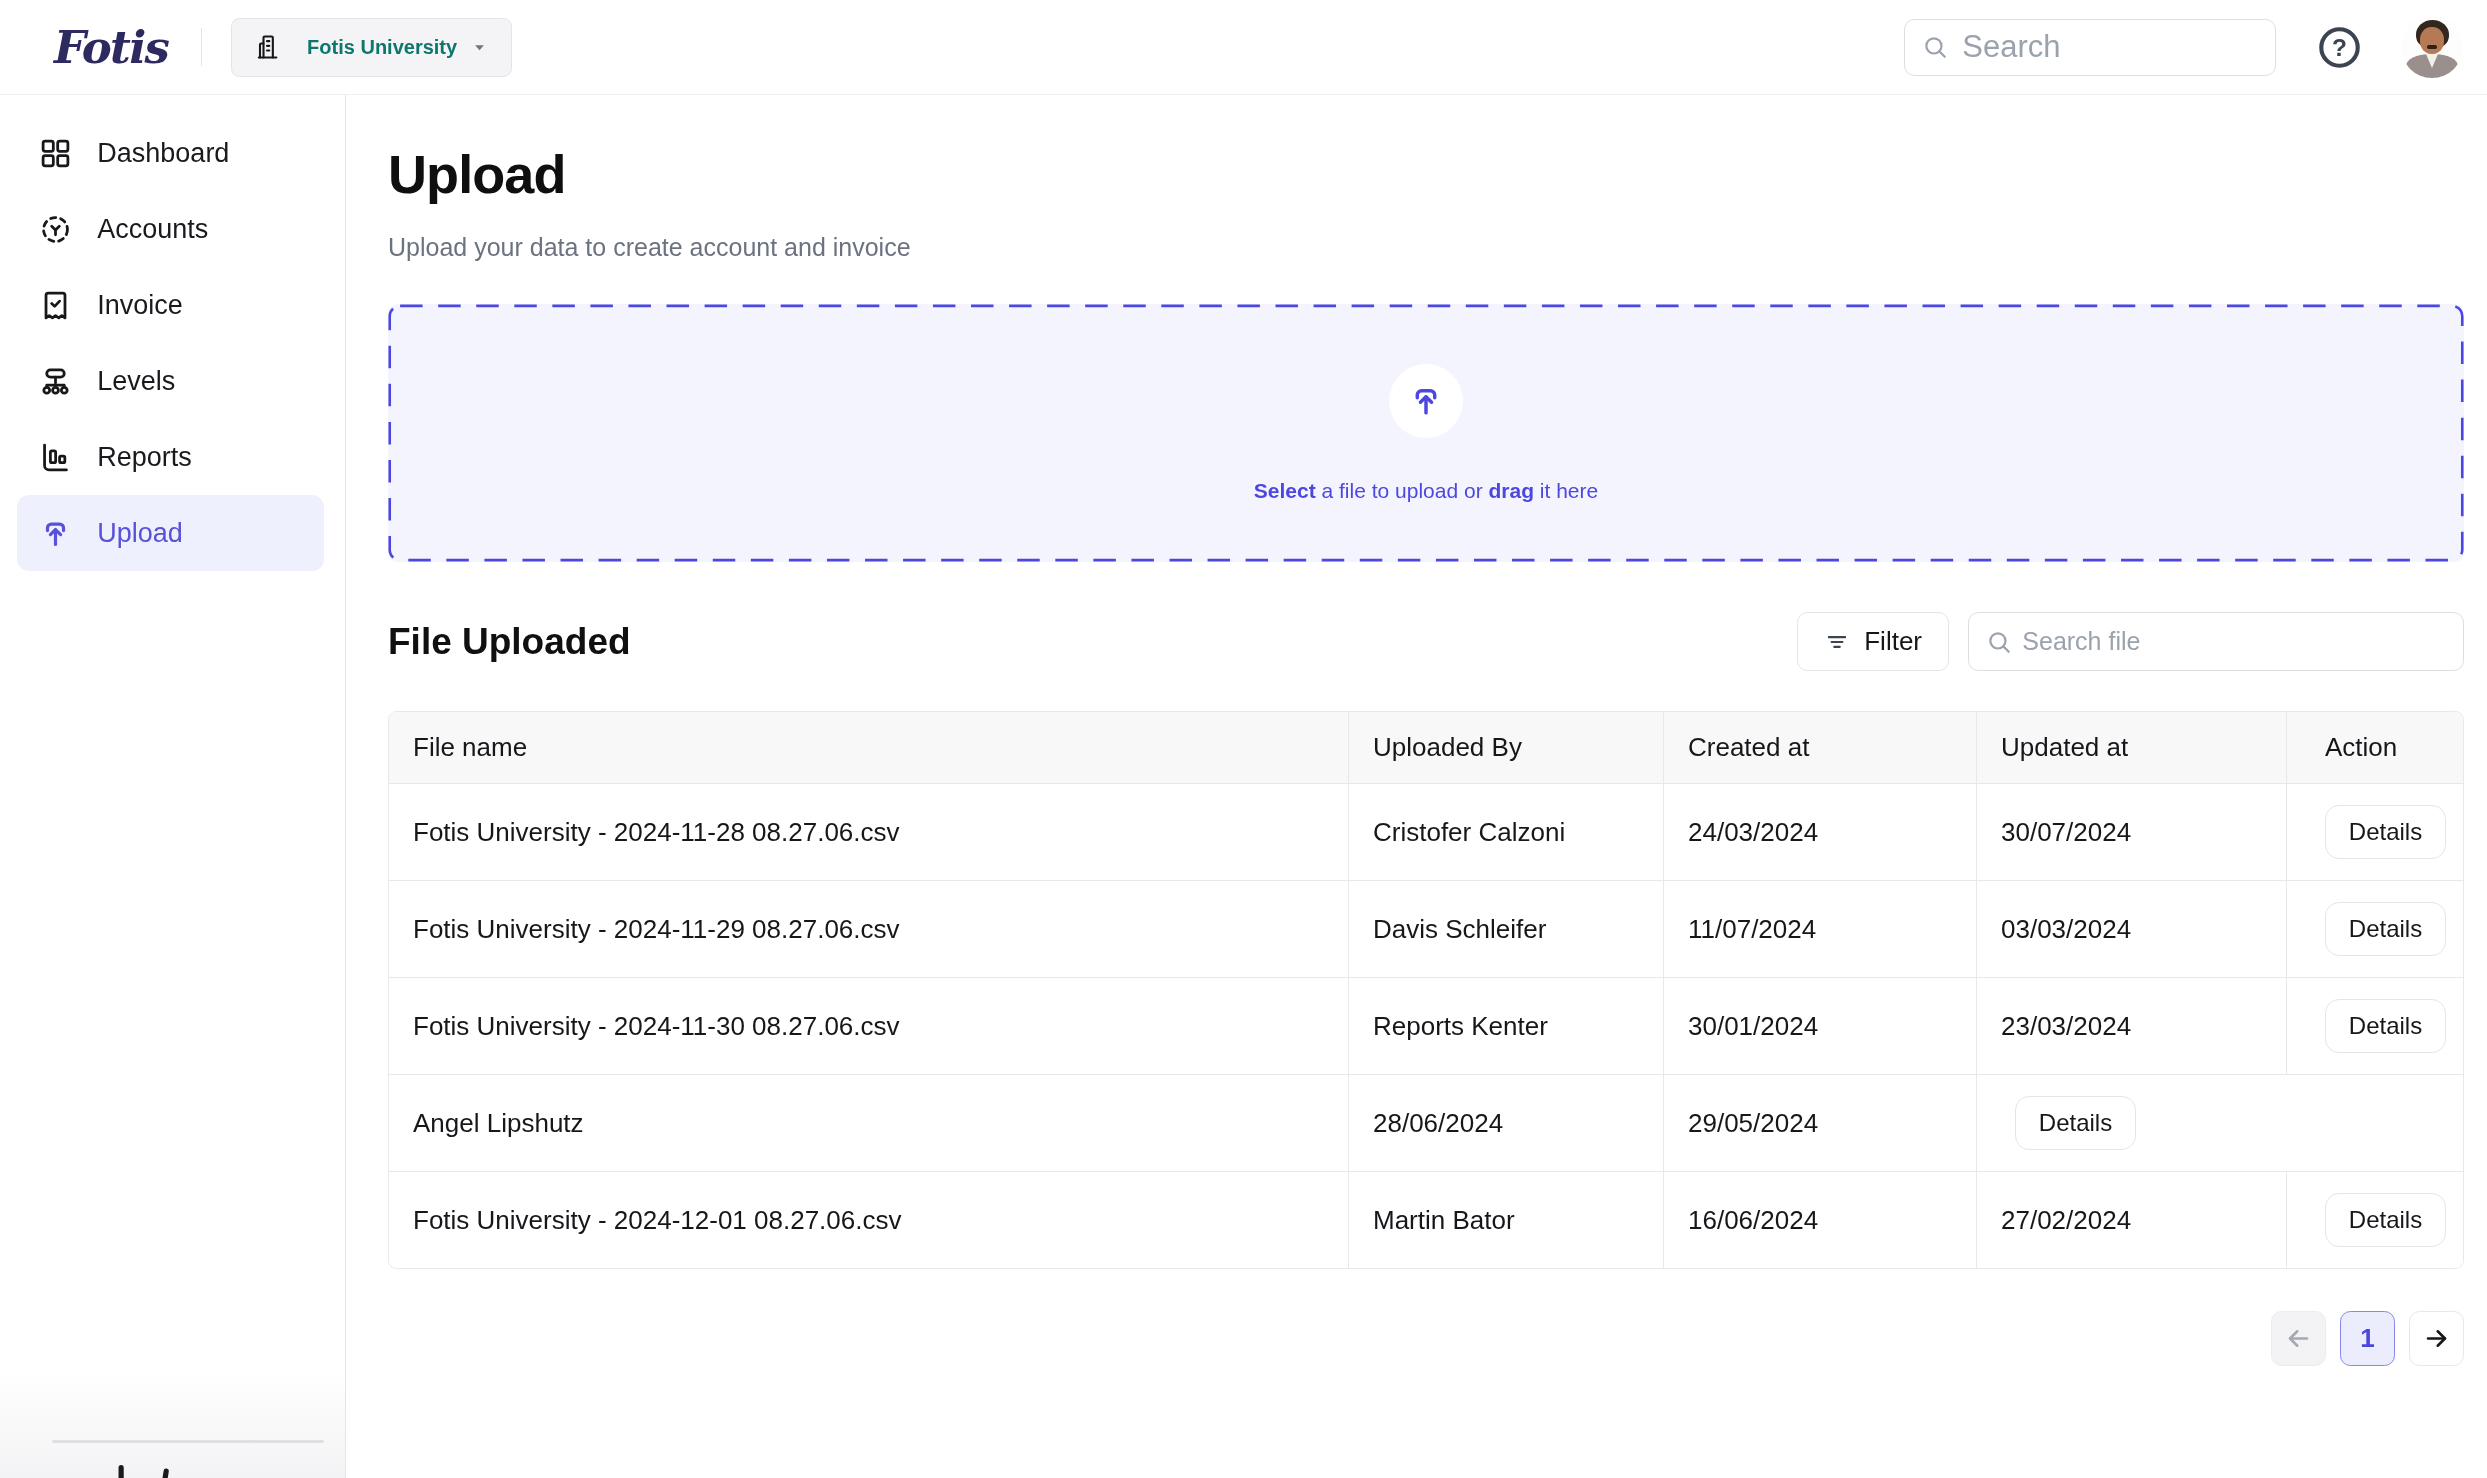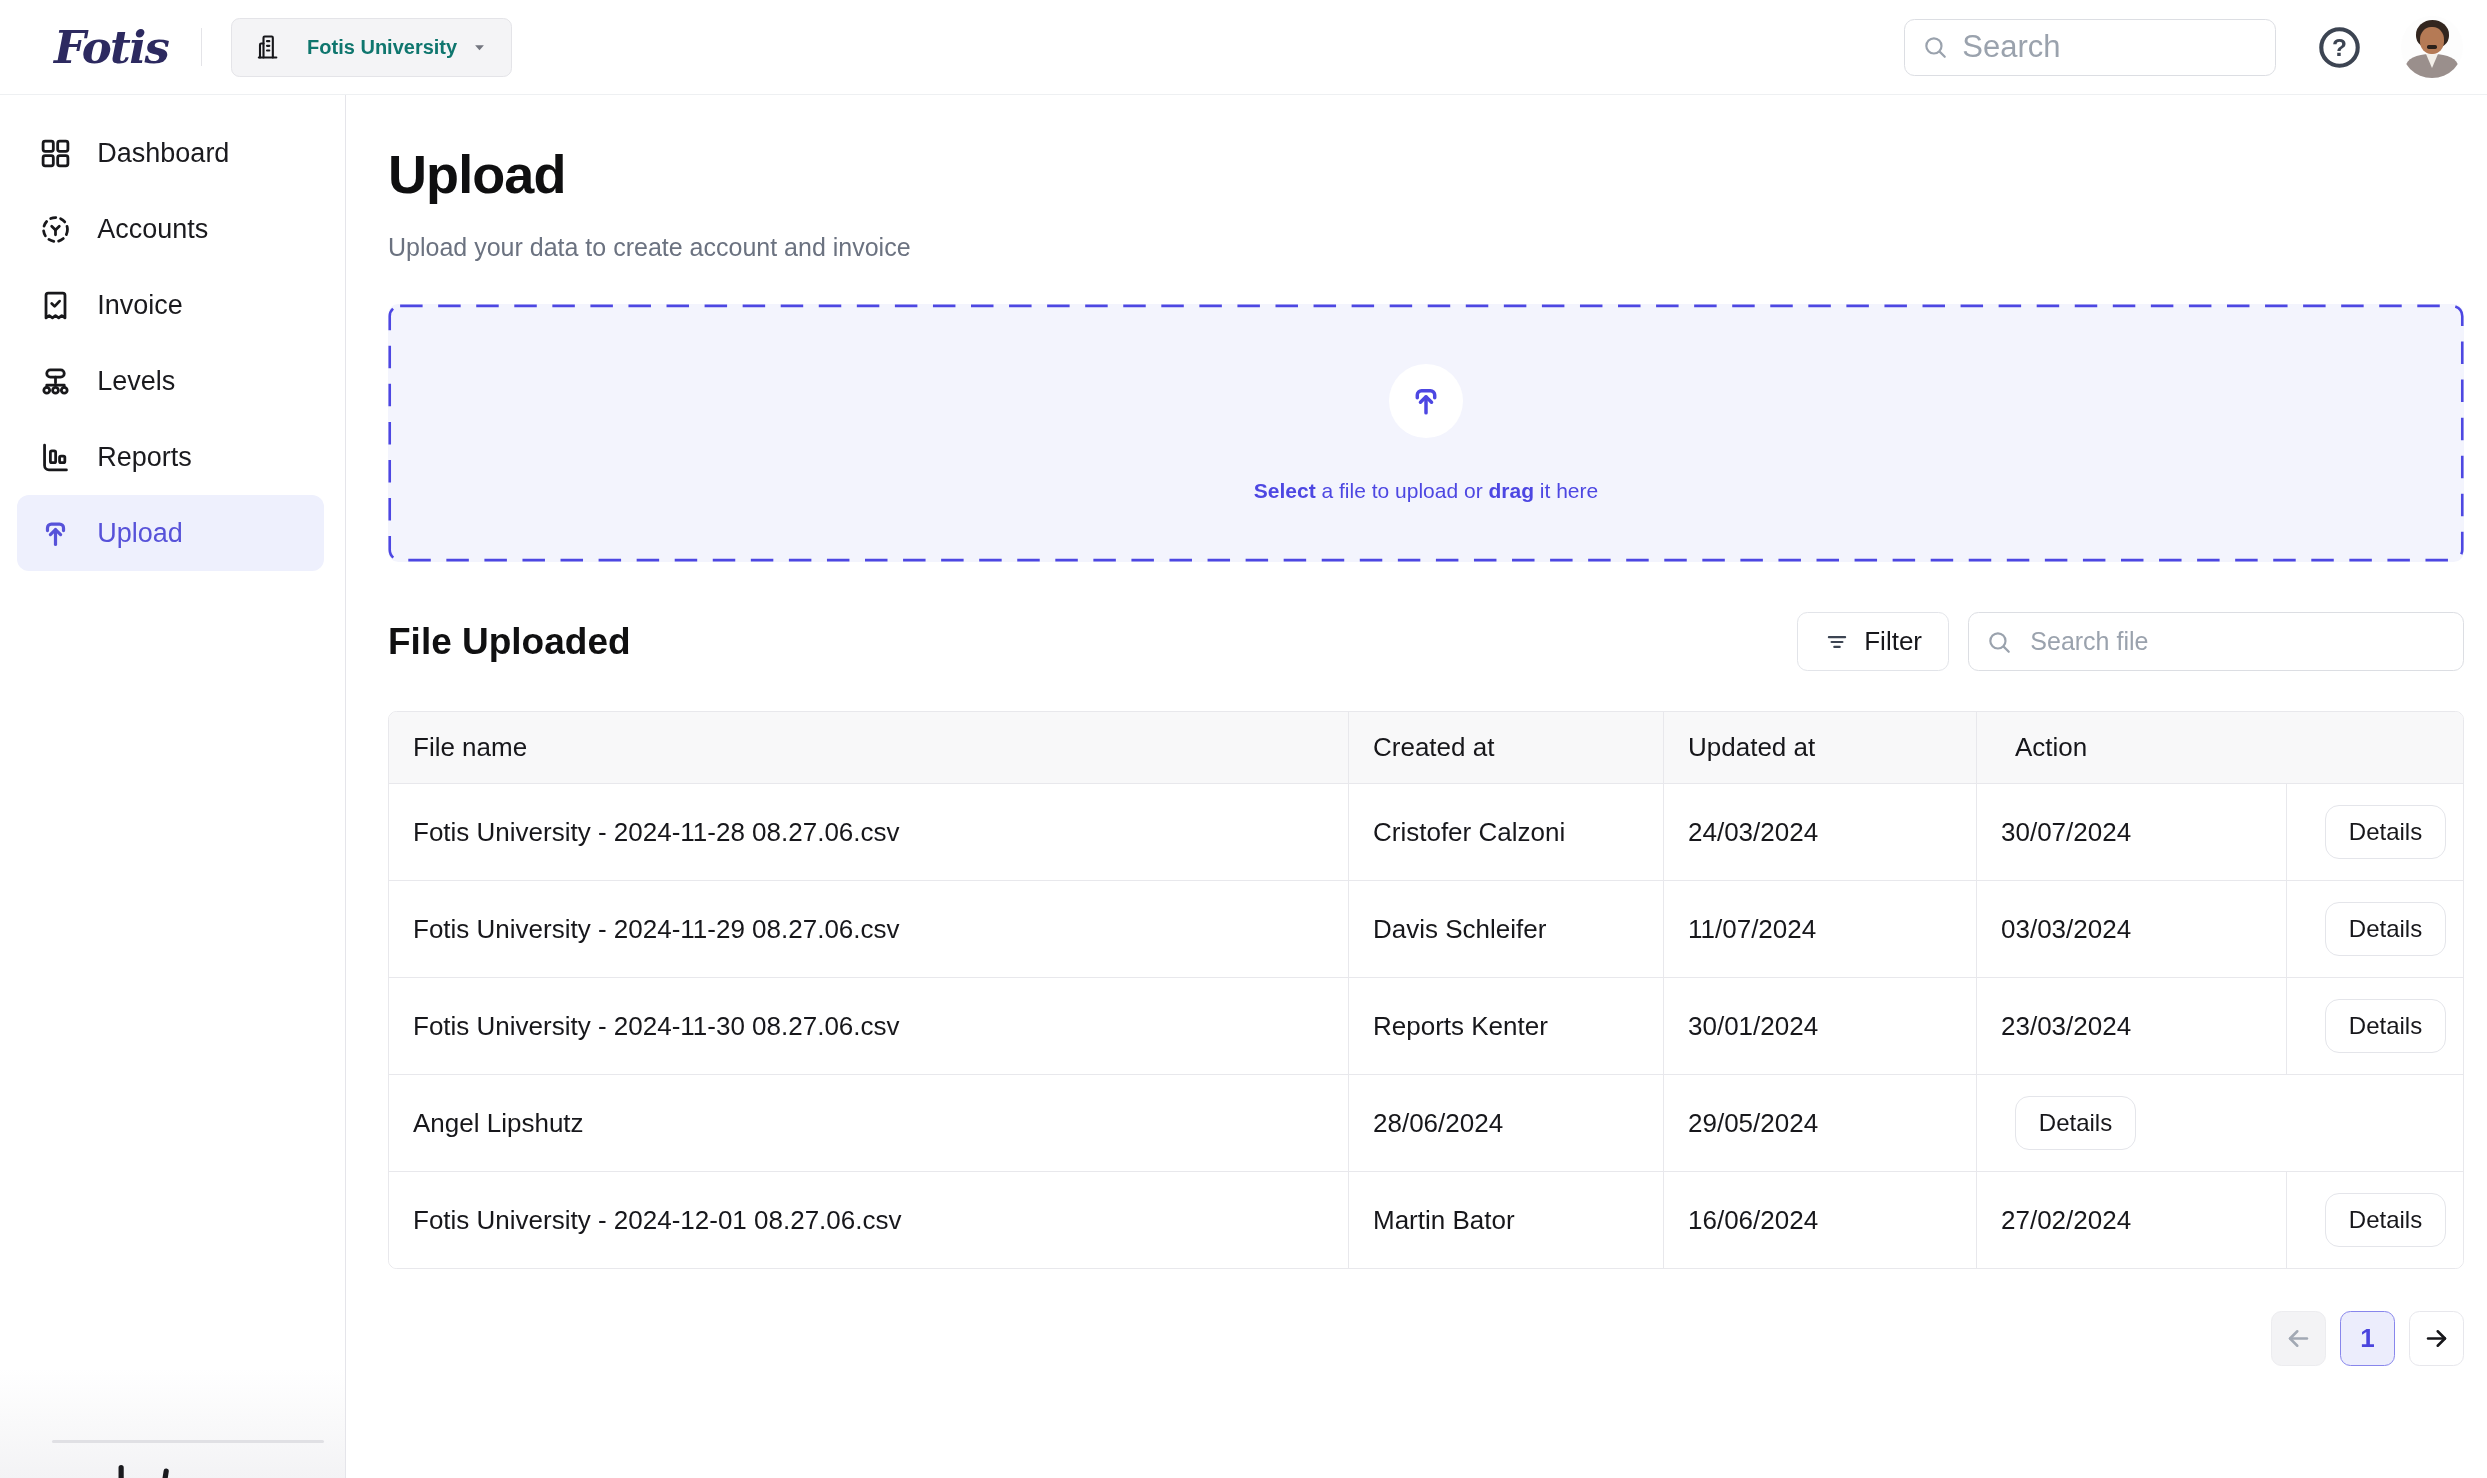--- a/index.html
+++ b/index.html
@@ -65,21 +65,21 @@
   .dz-text { position:absolute; left:0; right:0; top:175px; text-align:center;
              font-size:21px; color:#4d47e2; }
   .dz-text b { font-weight:700; }
 
   .files-header { margin-top:50px; width:2076px; display:flex; align-items:center; }
   .files-title { font-size:37px; font-weight:700; color:#101011; }
   .files-controls { margin-left:auto; display:flex; align-items:center; gap:19px; }
   .filter-btn { display:flex; align-items:center; gap:14px; height:59px; padding:0 26px;
                 background:#fff; border:0.9px solid #e2e4e9; border-radius:10.4px; cursor:pointer;
                 font-size:26px; font-weight:500; color:#17171b; }
-  .filesearch { display:flex; align-items:center; gap:18px; width:496px; height:59px;
+  .filesearch { display:flex; align-items:center; gap:10px; width:496px; height:59px;
                 border:0.9px solid #dcdee3; border-radius:10.4px; padding:0 17.3px; background:#fff; }
   .filesearch input { border:none; outline:none; font-size:25px; width:100%;
                       font-family:"Liberation Sans", sans-serif; background:transparent; color:#333; }
   .filesearch input::placeholder { color:#9aa2ad; }
 
   .table-card { margin-top:40px; width:2076px; border:0.9px solid #e8e8ec; border-radius:8.6px;
                 overflow:hidden; background:#fff; }
   .t-row { display:grid; grid-template-columns:959px 315px 313px 310px 176px; }
   .t-head { background:#f8f8f9; height:71px; }
   .t-head .t-cell { font-weight:500; }
@@ -276,20 +276,21 @@
             </svg>
           </span>
           <input type="text" placeholder="Search file" style="">
         </div>
       </div>
     </div>
 
     <div class="table-card">
       <div class="t-row t-head">
         <div class="t-cell">File name</div>
+        <div class="t-cell">Uploaded By</div>
         <div class="t-cell">Created at</div>
         <div class="t-cell">Updated at</div>
         <div class="t-cell action-h">Action</div>
       </div>
       <div class="t-body">
 
           <div class="t-row">
             <div class="t-cell">Fotis University - 2024-11-28 08.27.06.csv</div>
             <div class="t-cell">Cristofer Calzoni</div>
             <div class="t-cell">24/03/2024</div>

